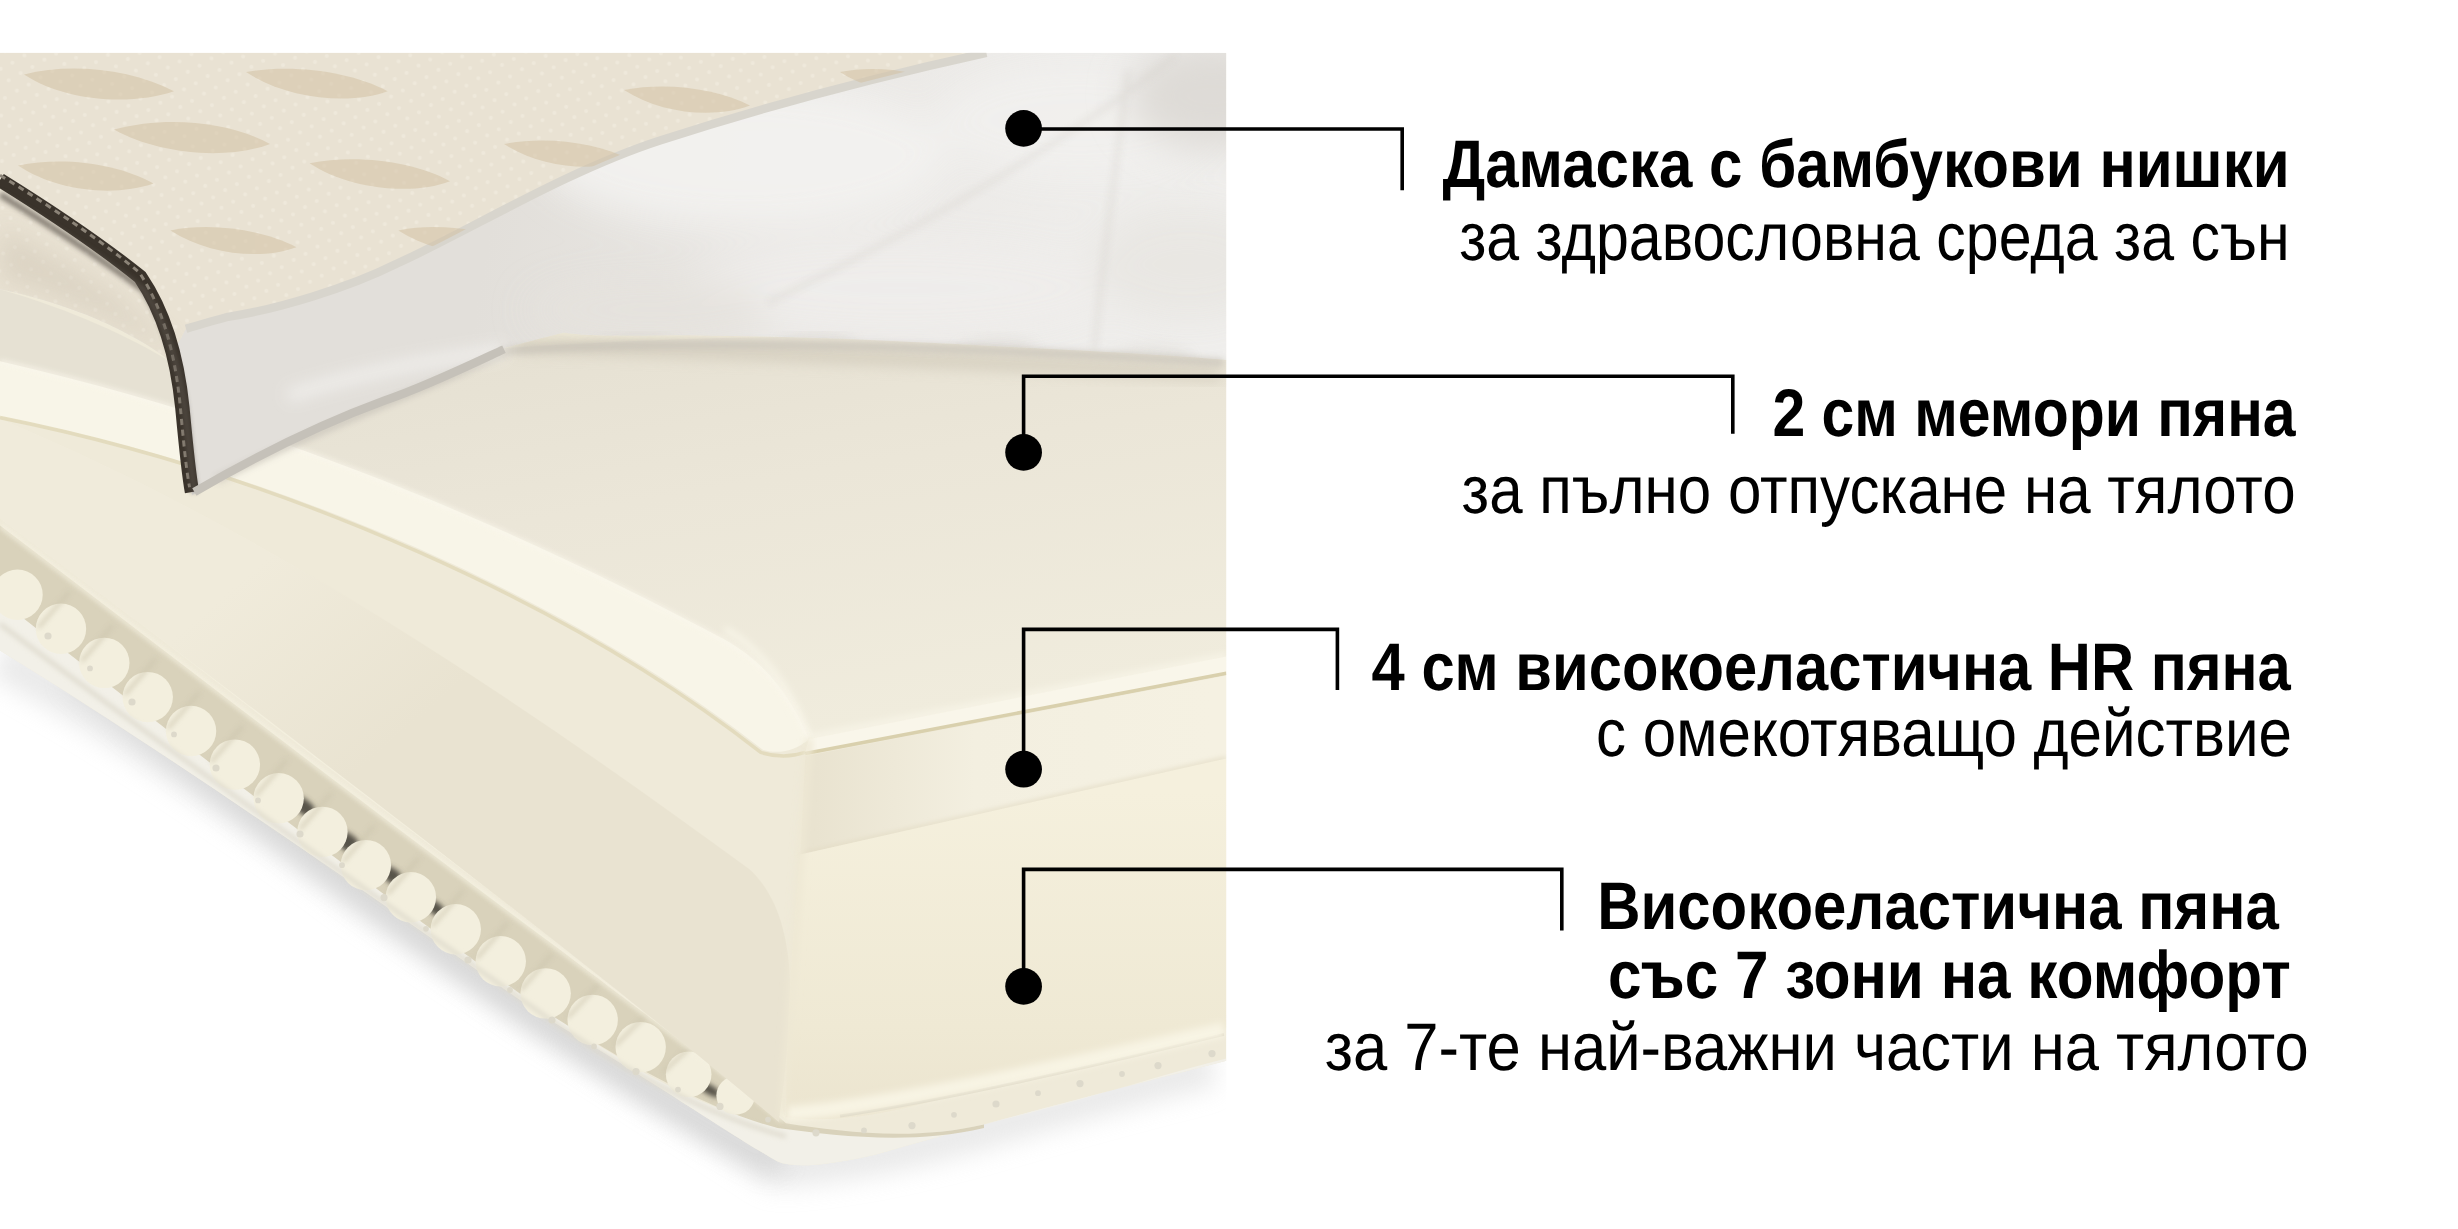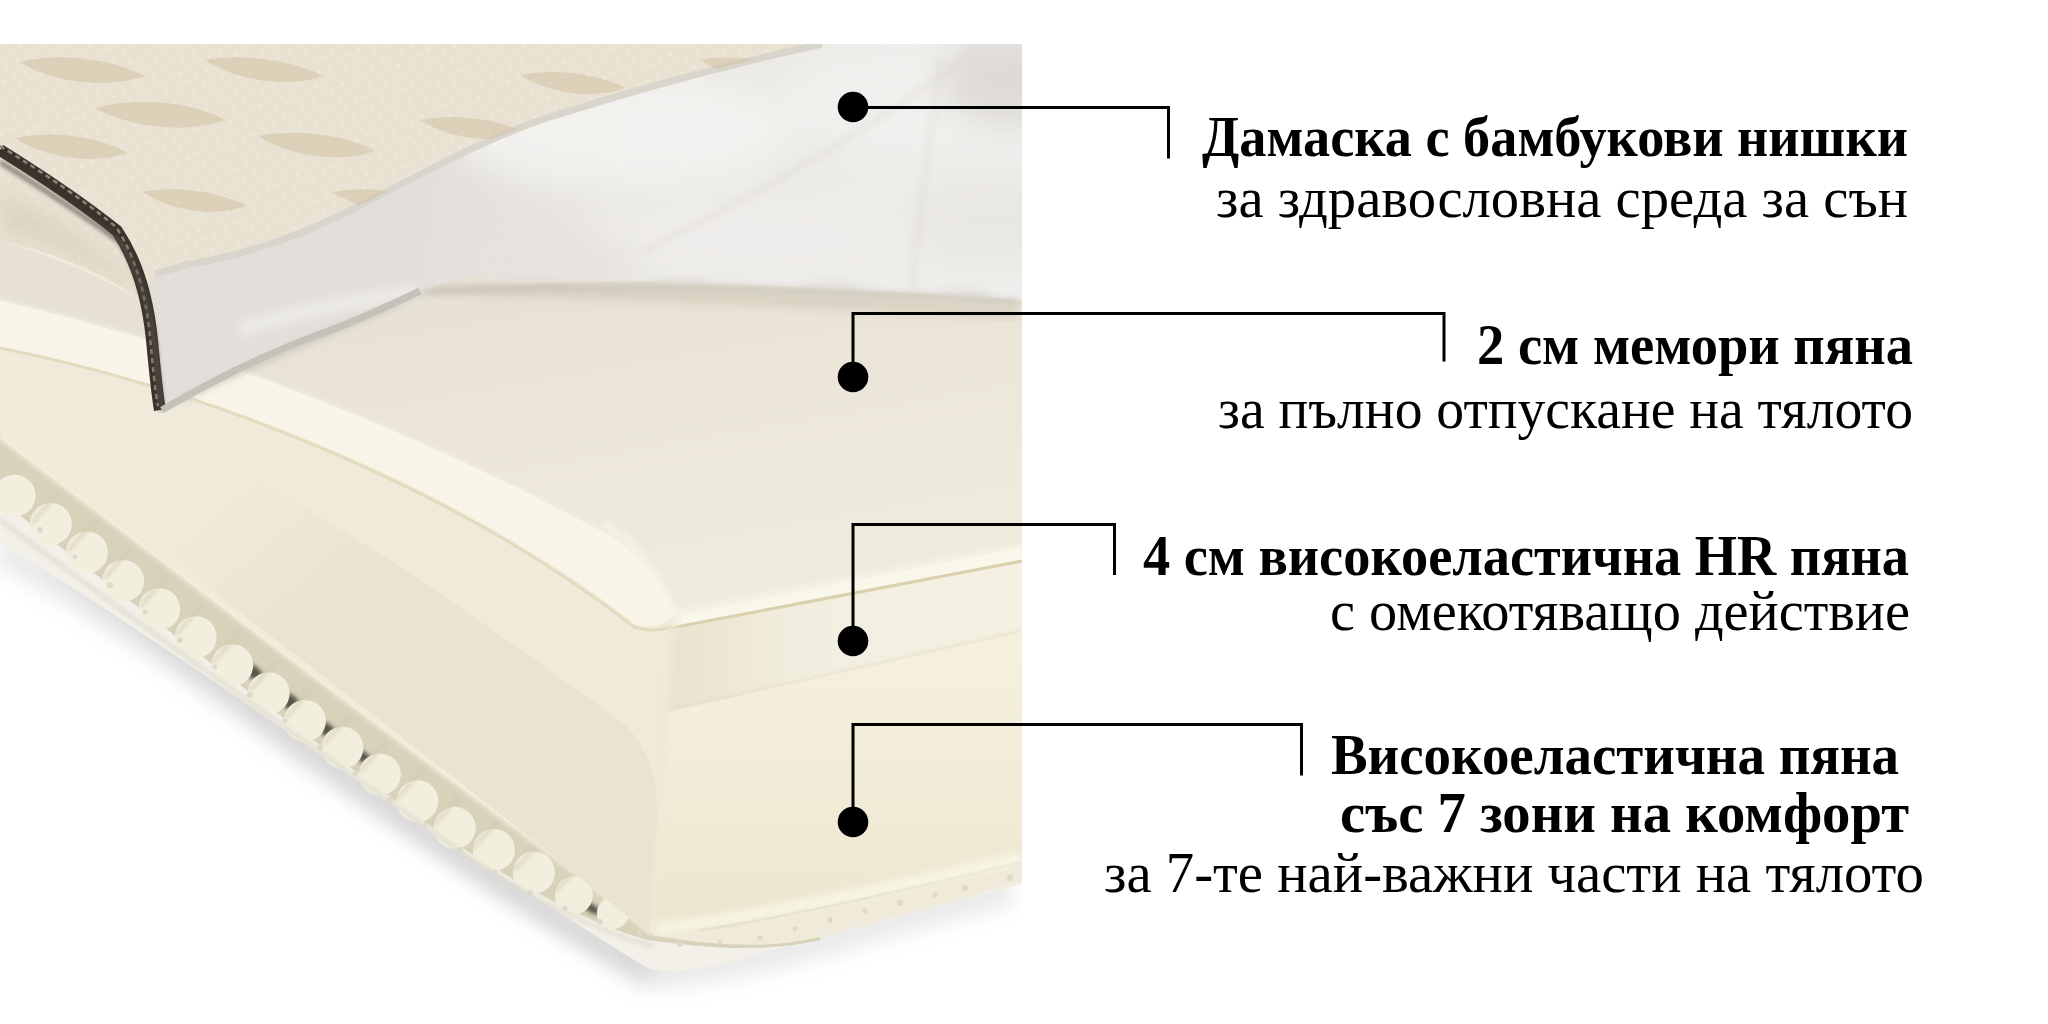--- a/index.html
+++ b/index.html
@@ -1,17 +1,17 @@
 <!DOCTYPE html>
 <html><head>
 <meta charset="utf-8">
 <style>
 html,body{margin:0;padding:0;background:#fff;}
 #stage{position:relative;width:2048px;height:1024px;background:#fff;overflow:hidden;
-  font-family:Liberation Serif, serif;}
+  font-family:Liberation Sans, sans-serif;}
 svg{display:block}
 </style>
 </head>
 <body>
 <div id="stage">
 <svg width="2048" height="1024" viewBox="0 0 2048 1024">
 <defs>
   <linearGradient id="gTop" x1="500" y1="280" x2="560" y2="630" gradientUnits="userSpaceOnUse">
     <stop offset="0" stop-color="#e6e1d3"></stop>
           <stop offset="0.4" stop-color="#ebe6d8"></stop>

